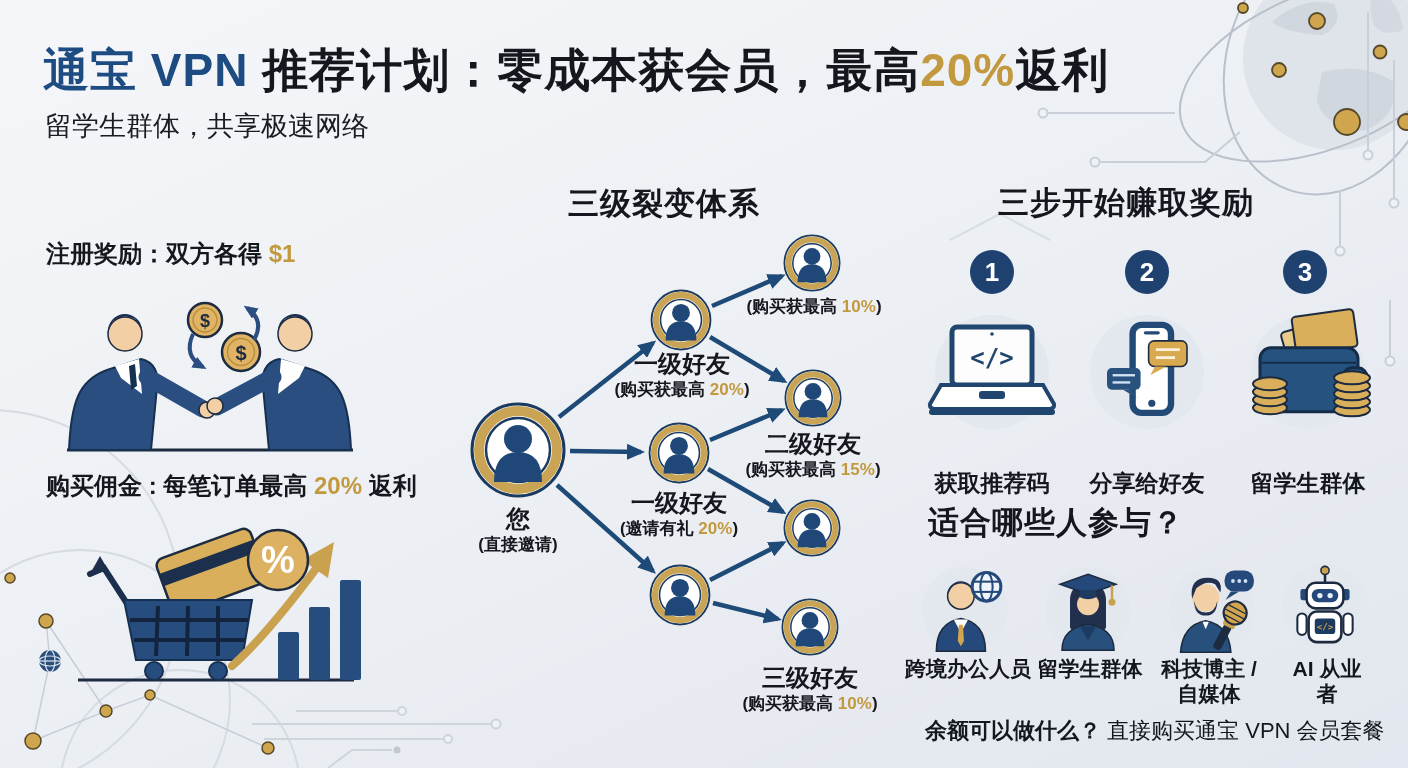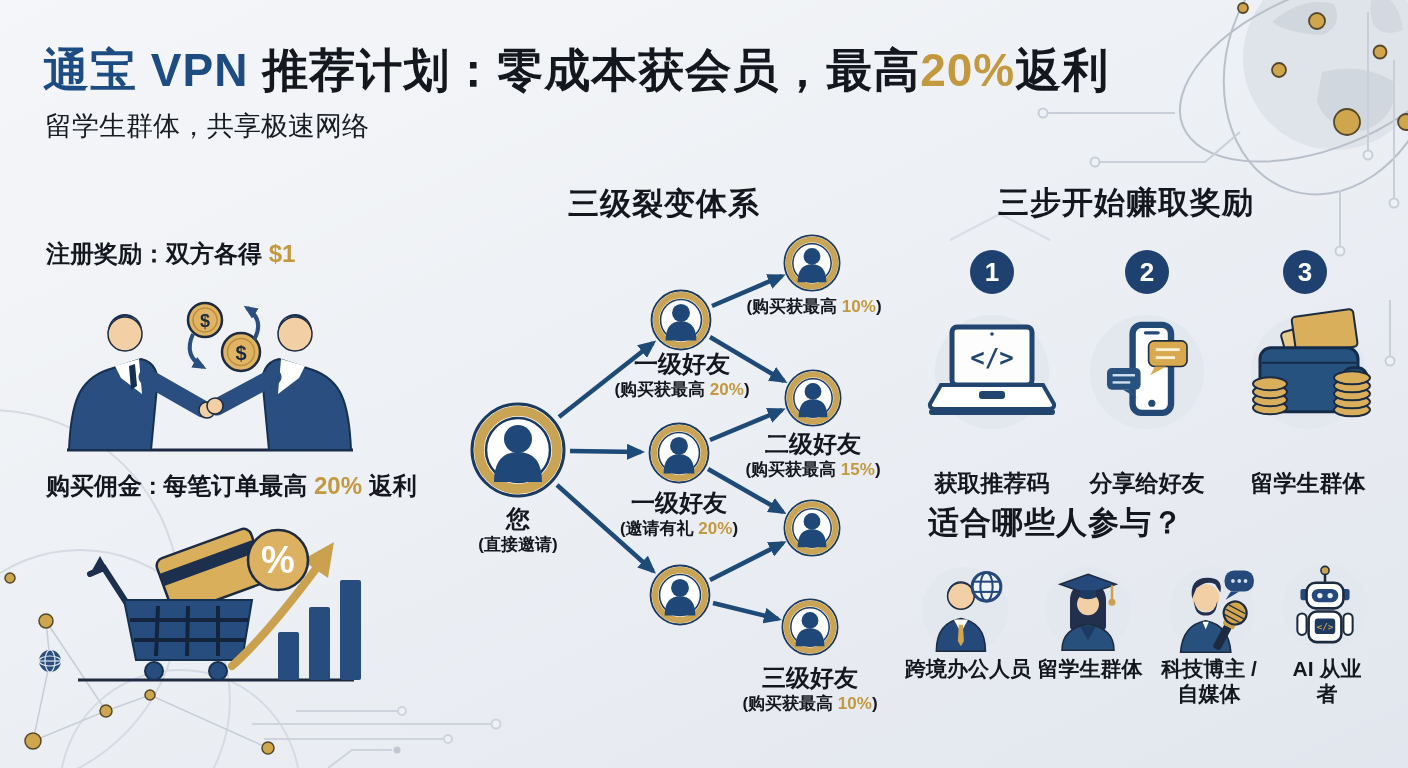--- a/index.html
+++ b/index.html
@@ -376,14 +376,15 @@
       <rect x="32" y="55" width="20" height="15" rx="3" fill="#1d3a61"></rect>
       <text x="42" y="66" font-size="9" font-weight="bold" text-anchor="middle" fill="#caa14e" font-family="'DejaVu Sans Mono',monospace">&lt;/&gt;</text>
     </svg>
   </div>
 
   <div class="abs fg persona-label ctr" style="left:968px;top:656px;">跨境办公人员</div>
   <div class="abs fg persona-label ctr" style="left:1090px;top:656px;">留学生群体</div>
   <div class="abs fg persona-label ctr" style="left:1209px;top:656px;width:118px;">科技博主 / 自媒体</div>
   <div class="abs fg persona-label ctr" style="left:1327px;top:656px;">AI 从业者</div>
 
+  <div class="abs fg footer-line" style="left:925px;top:716px;"><span class="fw9">余额可以做什么？</span><span class="fw5"> 直接购买通宝 VPN 会员套餐</span></div>
 
 </div>
 
 </body></html>

